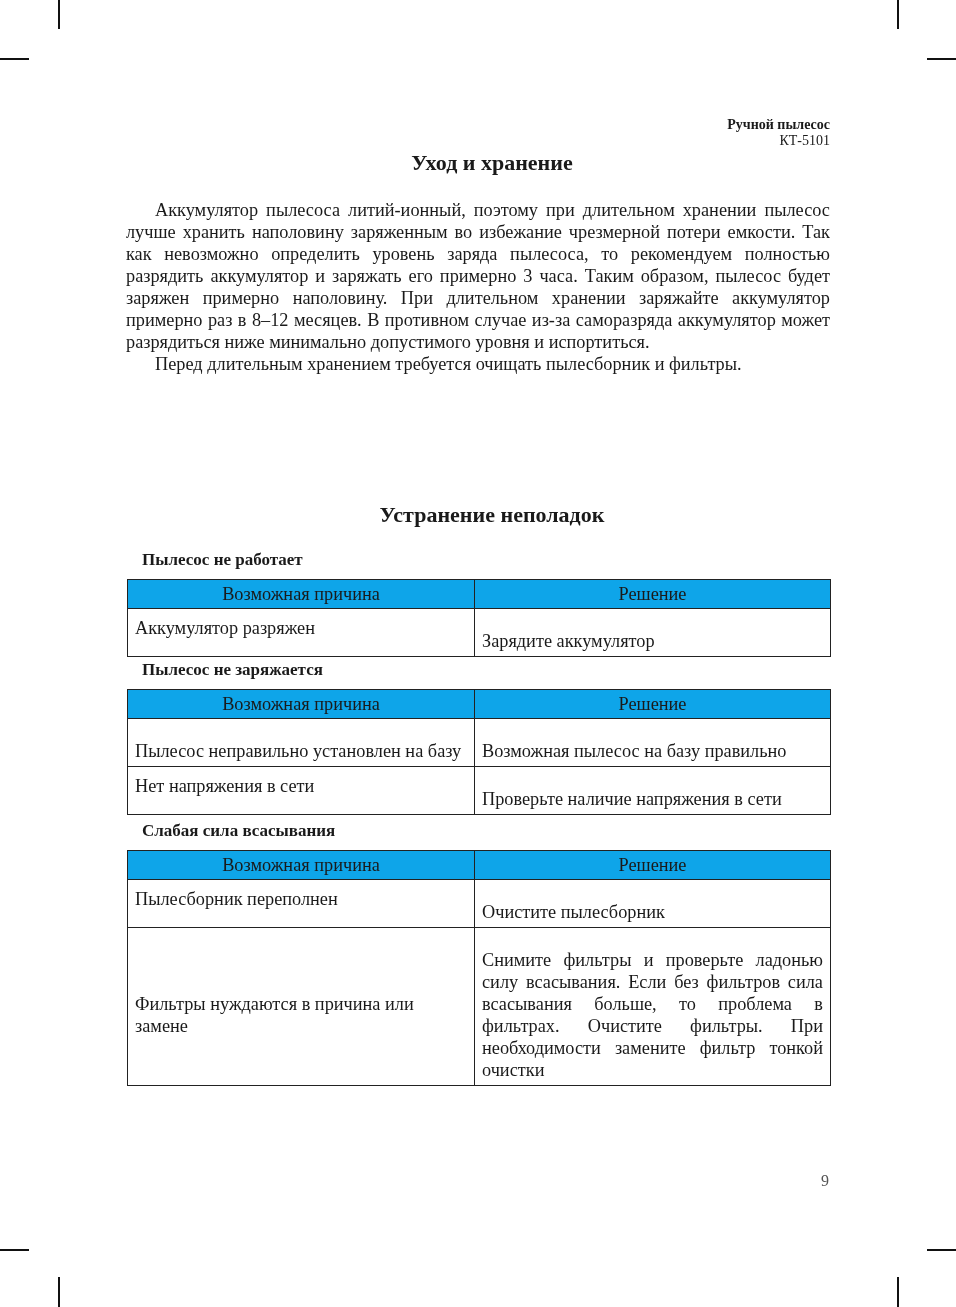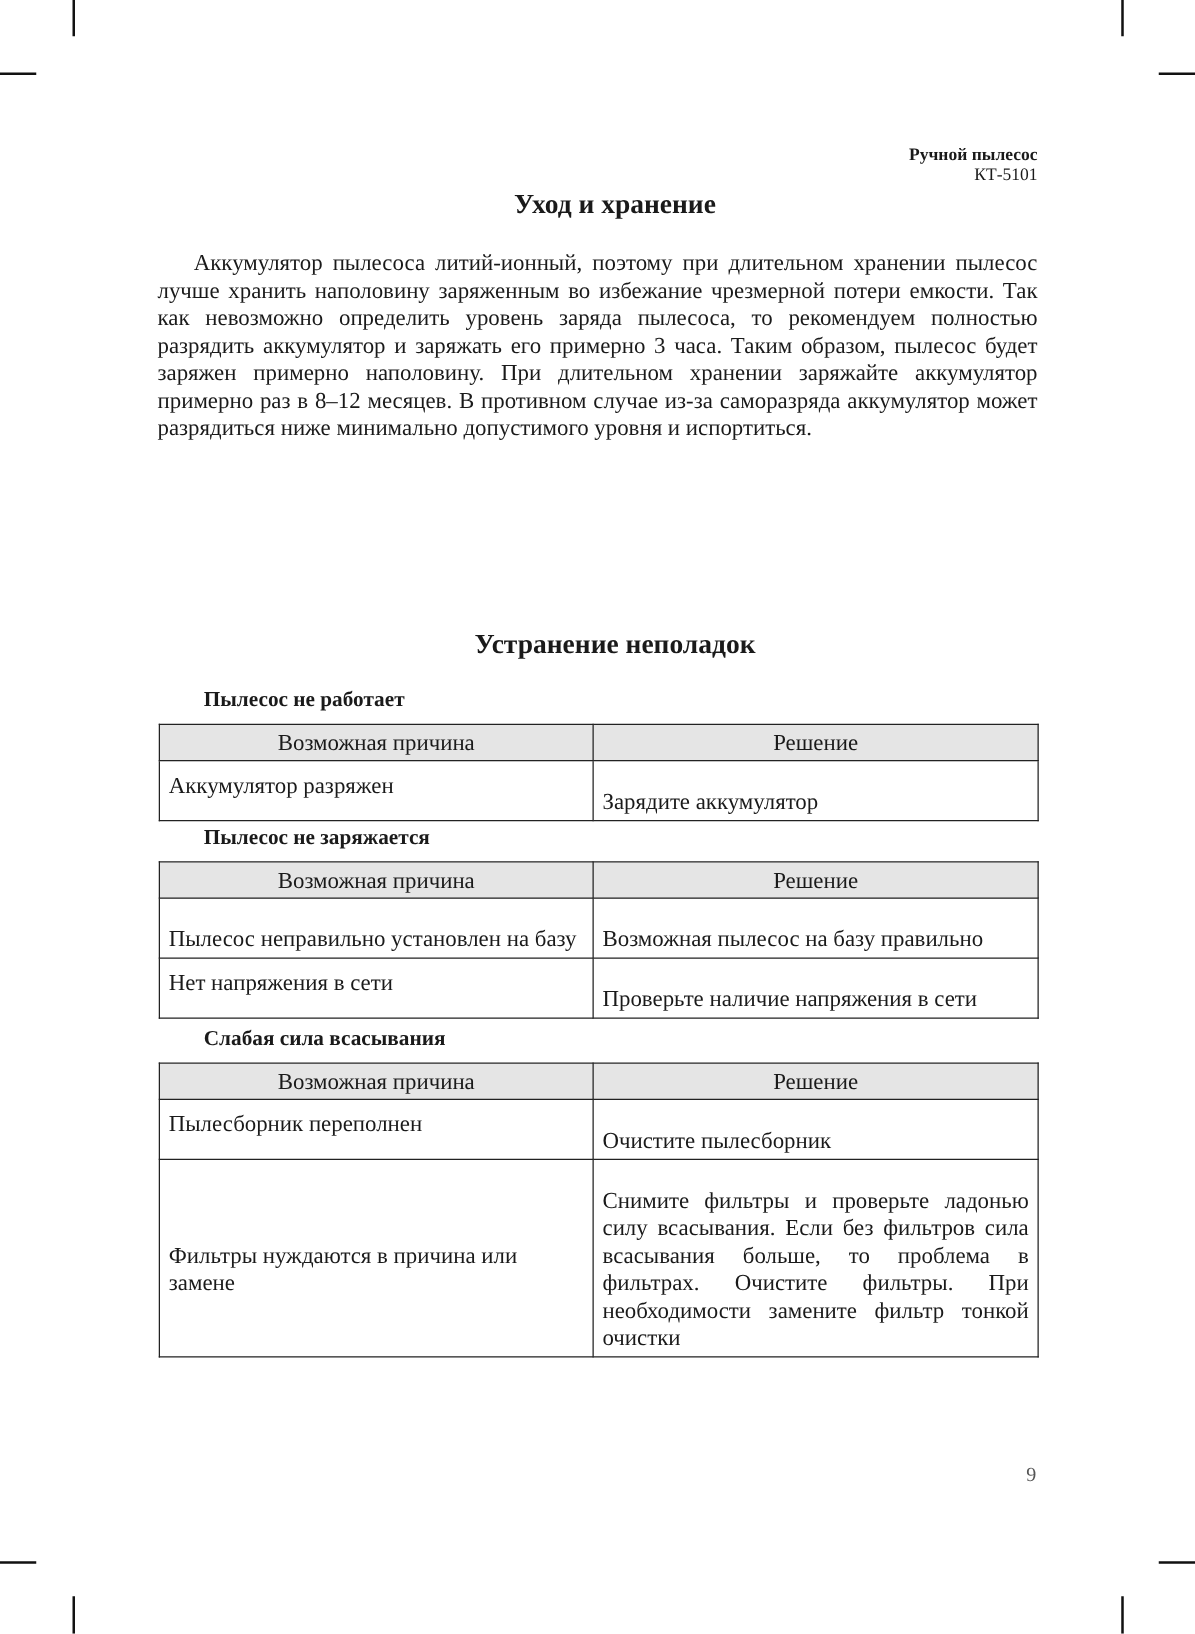--- a/index.html
+++ b/index.html
@@ -4,24 +4,24 @@
 <style>
   html, body { margin:0; padding:0; background:#ffffff; }
   body { width:956px; height:1307px; position:relative; overflow:hidden;
          font-family:"Liberation Serif","DejaVu Serif",serif; color:#1a1a1a; }
   .crop { position:absolute; background:#111; }
   .hdr { position:absolute; right:126px; top:117px; text-align:right; font-size:14px; line-height:16px; }
   .hdr .b { font-weight:bold; }
   h1 { position:absolute; left:0; width:984px; text-align:center; margin:0; font-size:22px; font-weight:bold; }
   .body-text { position:absolute; left:126px; width:704px; font-size:18.3px; line-height:22px; text-align:justify; }
   .body-text p { margin:0; text-indent:29px; }
-  .sub { position:absolute; left:163px; font-size:17px; font-weight:bold; margin:0; }
+  .sub { position:absolute; left:142px; font-size:17px; font-weight:bold; margin:0; }
   table { position:absolute; left:127px; width:704px; border-collapse:collapse; font-size:18.3px; line-height:22px; }
   th, td { border:1.3px solid #222; vertical-align:top; }
-  th { background:#e5e5e5; font-weight:normal; text-align:center; padding:3px 6px 1px 6px; height:24px; }
+  th { background:#0ea5e9; font-weight:normal; text-align:center; padding:3px 6px 1px 6px; height:24px; }
   td { padding:21px 7px 4px 7px; }
   td.c1 { width:332px; }
   td.just { text-align:justify; }
   .pg { position:absolute; right:127px; top:1172px; font-size:16px; color:#555; }
 </style>
 </head>
 <body>
 
 <div class="crop" style="left:58px;top:0;width:1.5px;height:29px;"></div>
 <div class="crop" style="left:0;top:58px;width:29px;height:1.5px;"></div>
@@ -33,20 +33,21 @@
 <div class="crop" style="left:897px;top:1277px;width:1.5px;height:30px;"></div>
 
 <div class="hdr">
   <div class="b">Ручной пылесос</div>
   <div>КТ-5101</div>
 </div>
 
 <h1 style="top:150px;">Уход и хранение</h1>
 <div class="body-text" style="top:199px;">
   <p>Аккумулятор пылесоса литий-ионный, поэтому при длительном хранении пылесос лучше хранить наполовину заряженным во избежание чрезмерной потери емкости. Так как невозможно определить уровень заряда пылесоса, то рекомендуем полностью разрядить аккумулятор и заряжать его примерно 3 часа. Таким образом, пылесос будет заряжен примерно наполовину. При длительном хранении заряжайте аккумулятор примерно раз в 8–12 месяцев. В противном случае из-за саморазряда аккумулятор может разрядиться ниже минимально допустимого уровня и испортиться.</p>
+  <p>Перед длительным хранением требуется очищать пылесборник и фильтры.</p>
 </div>
 
 <h1 style="top:502px;">Устранение неполадок</h1>
 
 <h3 class="sub" style="top:550px;">Пылесос не работает</h3>
 <table style="top:579px;">
   <tbody>
       <tr>
     <th>Возможная причина</th>
     <th>Решение</th>

